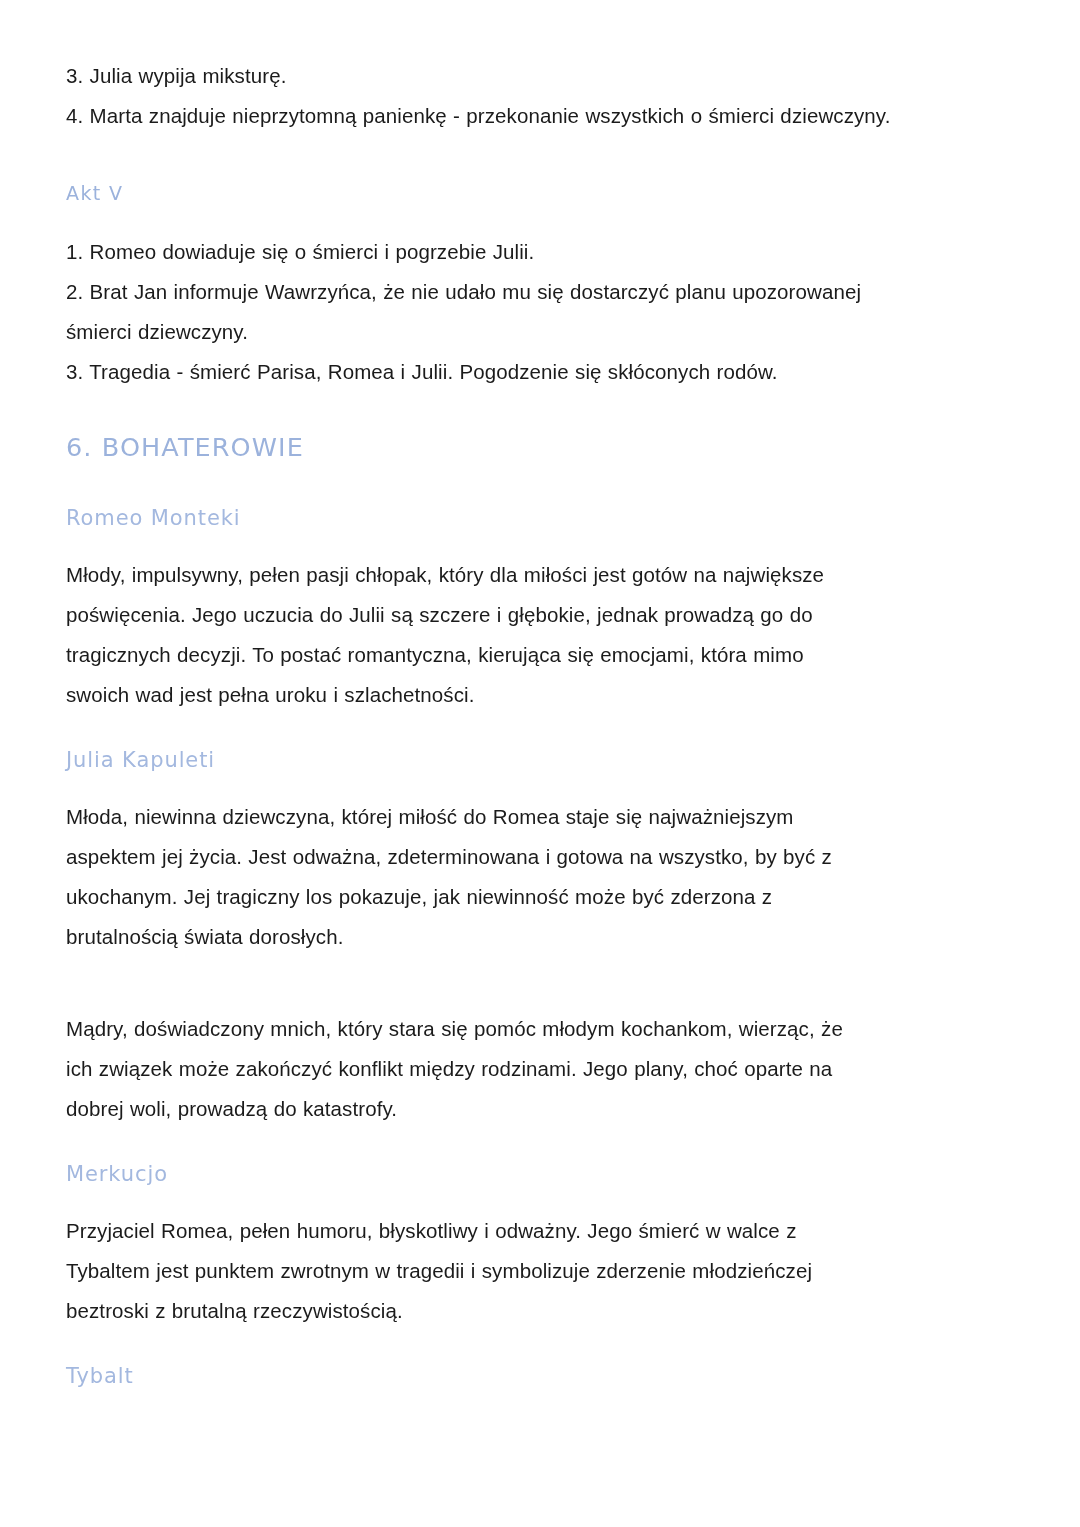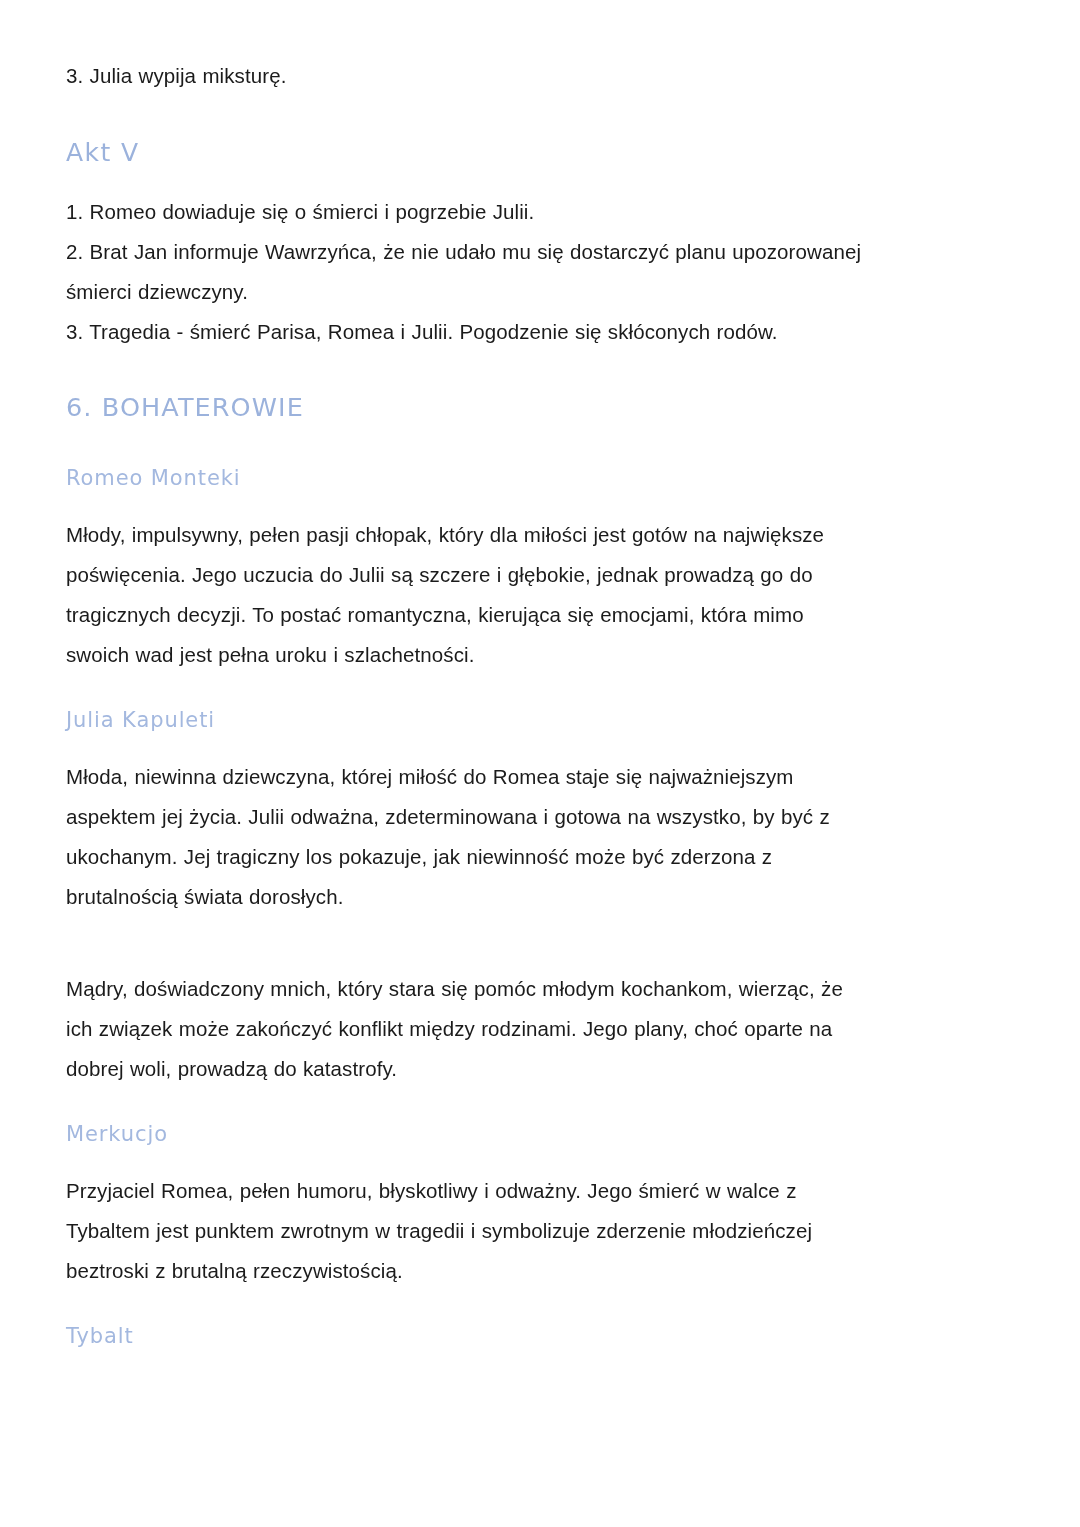--- a/index.html
+++ b/index.html
@@ -57,21 +57,21 @@
   .h-act,
   .h-char {
     color: #9bb2dc;
     font-family: "DejaVu Sans", "Liberation Sans", sans-serif;
     font-weight: 400;
     margin: 0;
     white-space: pre;
   }
 
   .h-act {
-    font-size: 25px;
+    font-size: 19px;
     line-height: 34px;
     letter-spacing: 1.4px;
   }
 
   .h-section {
     font-size: 25.5px;
     line-height: 34px;
     letter-spacing: 1.1px;
   }
 
@@ -92,20 +92,21 @@
   .sp-tail         { height: 28px; }
 </style>
 </head>
 <body style="background: rgb(255, 255, 255);">
 
 <div class="page" style="background: rgb(255, 255, 255);">
   <div class="doc">
 
     <div class="para list-block" style="color: rgb(27, 27, 27);">
       <span class="line">3. Julia wypija miksturę.</span>
+      <span class="line">4. Marta znajduje nieprzytomną panienkę - przekonanie wszystkich o śmierci dziewczyny.</span>
     </div>
 
     <div class="sp-act-before"></div>
 
     <div class="h-act" style="color: rgb(155, 178, 220);">Akt V</div>
 
     <div class="sp-act-after"></div>
 
     <div class="para list-block" style="color: rgb(27, 27, 27);">
       <span class="line">1. Romeo dowiaduje się o śmierci i pogrzebie Julii.</span>
@@ -128,21 +129,21 @@
       <span class="line">tragicznych decyzji. To postać romantyczna, kierująca się emocjami, która mimo</span>
       <span class="line">swoich wad jest pełna uroku i szlachetności.</span>
     </div>
 
     <div class="sp-char-before"></div>
 
     <div class="h-char" style="color: rgb(163, 184, 223);">Julia Kapuleti</div>
     <div class="sp-char-after"></div>
     <div class="para" style="color: rgb(27, 27, 27);">
       <span class="line">Młoda, niewinna dziewczyna, której miłość do Romea staje się najważniejszym</span>
-      <span class="line">aspektem jej życia. Julii odważna, zdeterminowana i gotowa na wszystko, by być z</span>
+      <span class="line">aspektem jej życia. Jest odważna, zdeterminowana i gotowa na wszystko, by być z</span>
       <span class="line">ukochanym. Jej tragiczny los pokazuje, jak niewinność może być zderzona z</span>
       <span class="line">brutalnością świata dorosłych.</span>
     </div>
 
     <div class="sp-char-before"></div>
 
     <div class="sp-char-after"></div>
     <div class="para" style="color: rgb(27, 27, 27);">
       <span class="line">Mądry, doświadczony mnich, który stara się pomóc młodym kochankom, wierząc, że</span>
       <span class="line">ich związek może zakończyć konflikt między rodzinami. Jego plany, choć oparte na</span>

